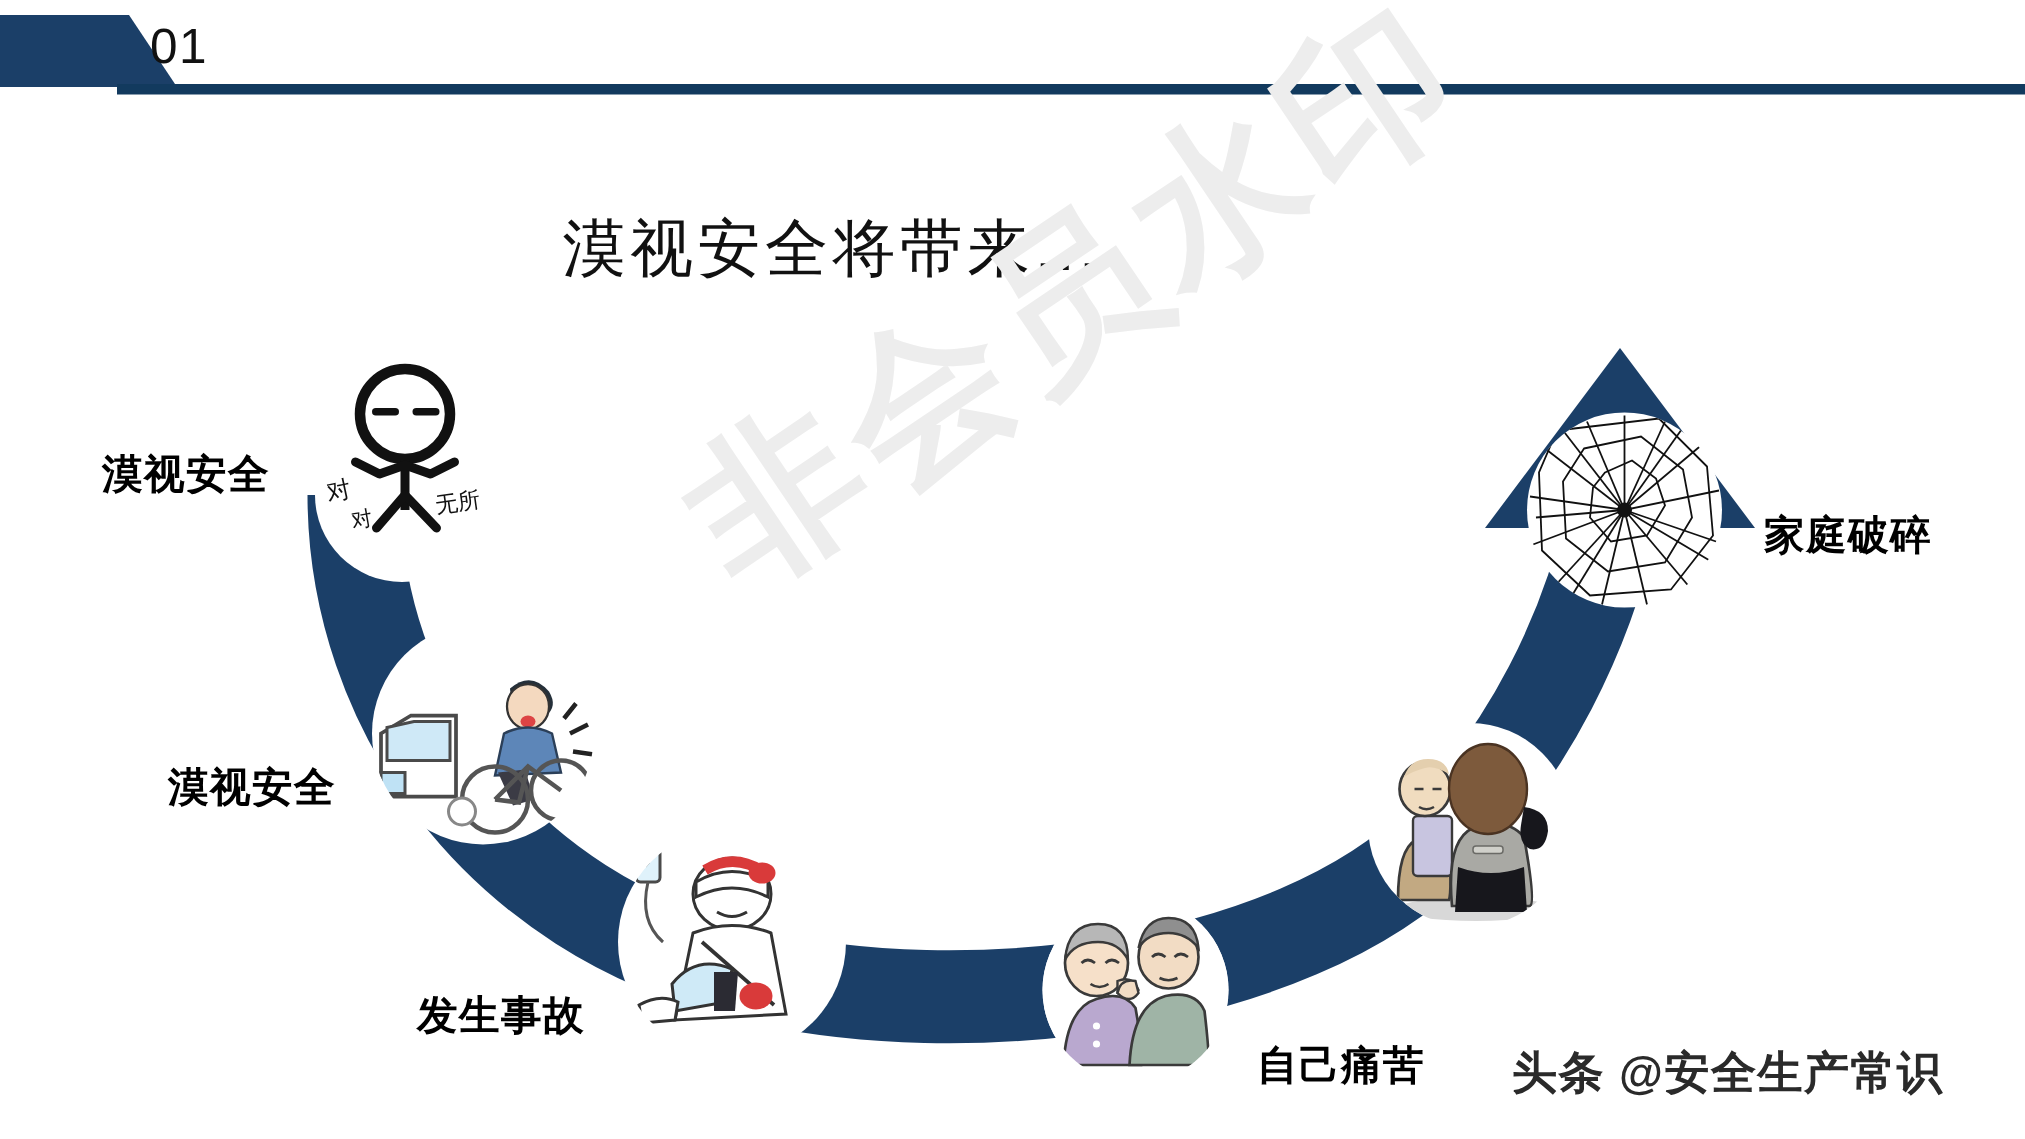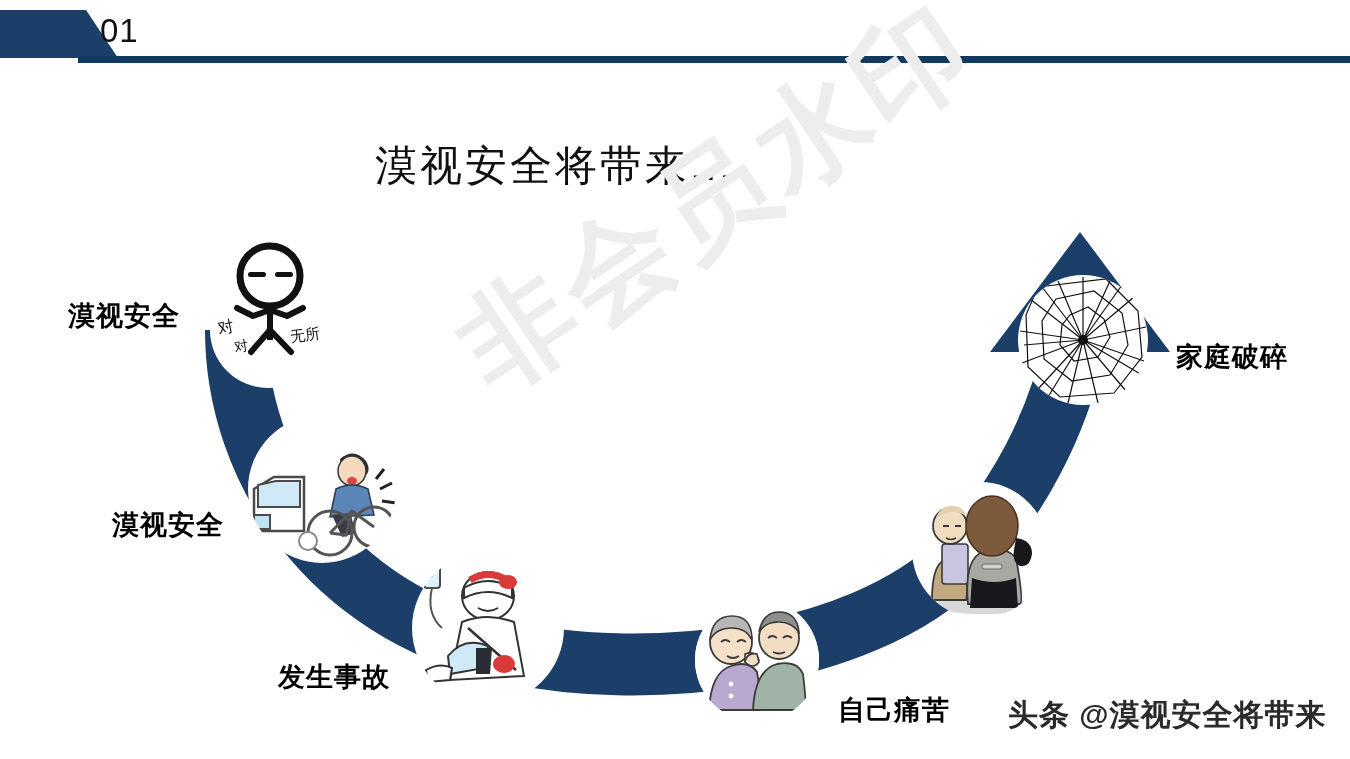--- a/index.html
+++ b/index.html
@@ -213,15 +213,15 @@
       <circle cx="65" cy="65" r="5" fill="#111"></circle>
     </svg>
   </div>
 
   <div class="lbl lbl-1">漠视安全</div>
   <div class="lbl lbl-2">漠视安全</div>
   <div class="lbl lbl-3">发生事故</div>
   <div class="lbl lbl-4">自己痛苦</div>
   <div class="lbl lbl-6">家庭破碎</div>
 
-  <div class="wm-corner">头条 @漠视安全将带来</div>
+  <div class="wm-corner">头条 @安全生产常识</div>
 
 </div>
 
 </body></html>

